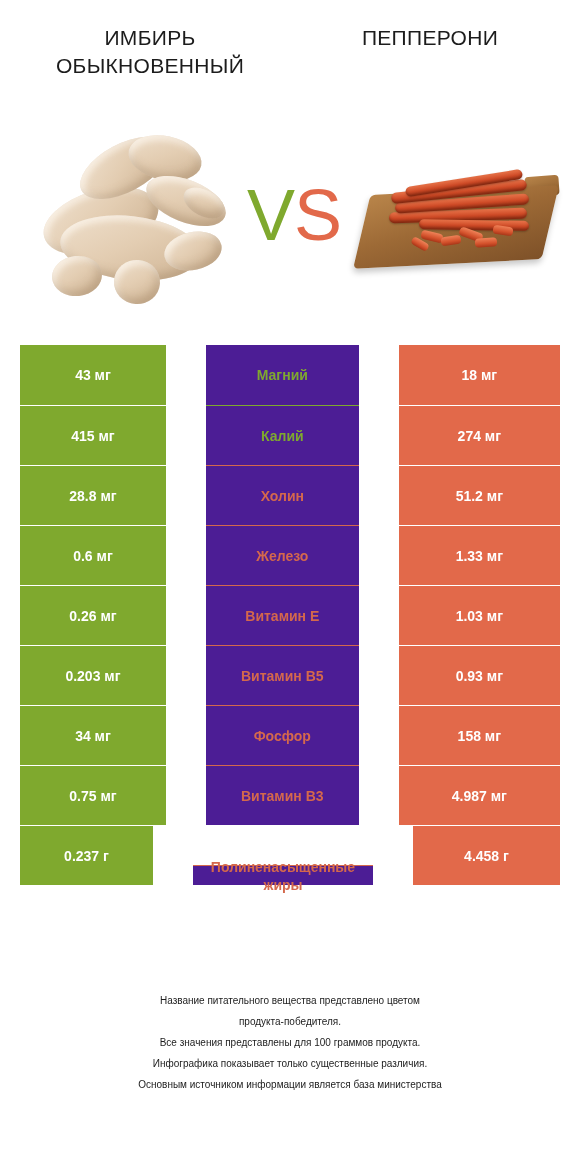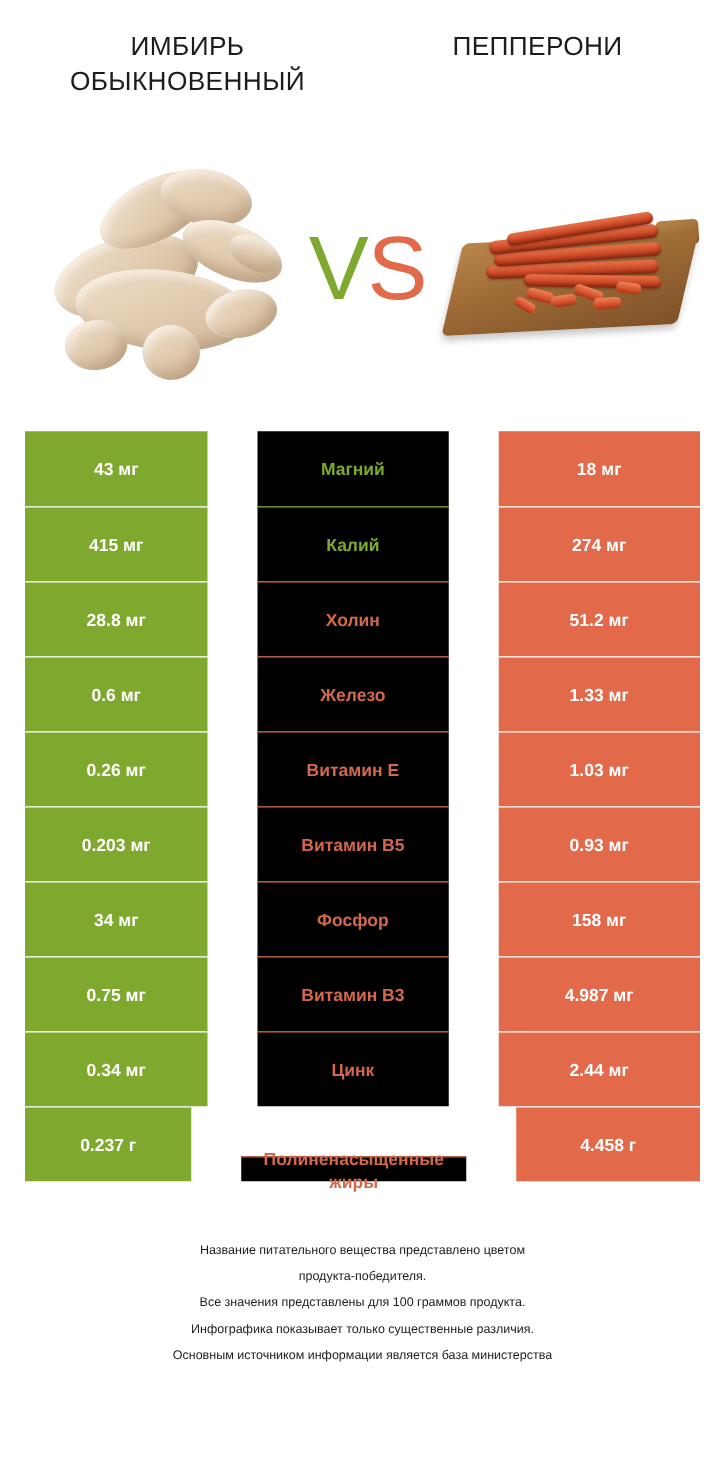--- a/index.html
+++ b/index.html
@@ -180,21 +180,21 @@
   .cell-right {
     width: 199px;
     background: #E2694A;
     color: #ffffff;
     font-size: 14px;
     font-weight: 700;
     text-align: center;
   }
   .cell-mid {
     width: 180px;
-    background: #000000;
+    background: #4c1d95;
     font-size: 14px;
     font-weight: 700;
     line-height: 18px;
     padding: 0 18px;
     white-space: nowrap;
   }
   .row.win-left .cell-mid { color: #7FA92E; }
   .row.win-right .cell-mid { color: #D4684C; }
   .row + .row .cell-left,
   .row + .row .cell-right {
@@ -303,25 +303,20 @@
       <div class="cell cell-mid">Фосфор</div>
       <div class="cell cell-right">158 мг</div>
     </div>
 
     <div class="row win-right">
       <div class="cell cell-left">0.75 мг</div>
       <div class="cell cell-mid">Витамин B3</div>
       <div class="cell cell-right">4.987 мг</div>
     </div>
 
-    <div class="row win-right">
-      <div class="cell cell-left">0.34 мг</div>
-      <div class="cell cell-mid">Цинк</div>
-      <div class="cell cell-right">2.44 мг</div>
-    </div>
 
     <div class="row win-right">
       <div class="cell cell-left">0.237 г</div>
       <div class="cell cell-mid wrap">Полиненасыщенные жиры</div>
       <div class="cell cell-right">4.458 г</div>
     </div>
 
   </div>
 
   <div class="footer">

